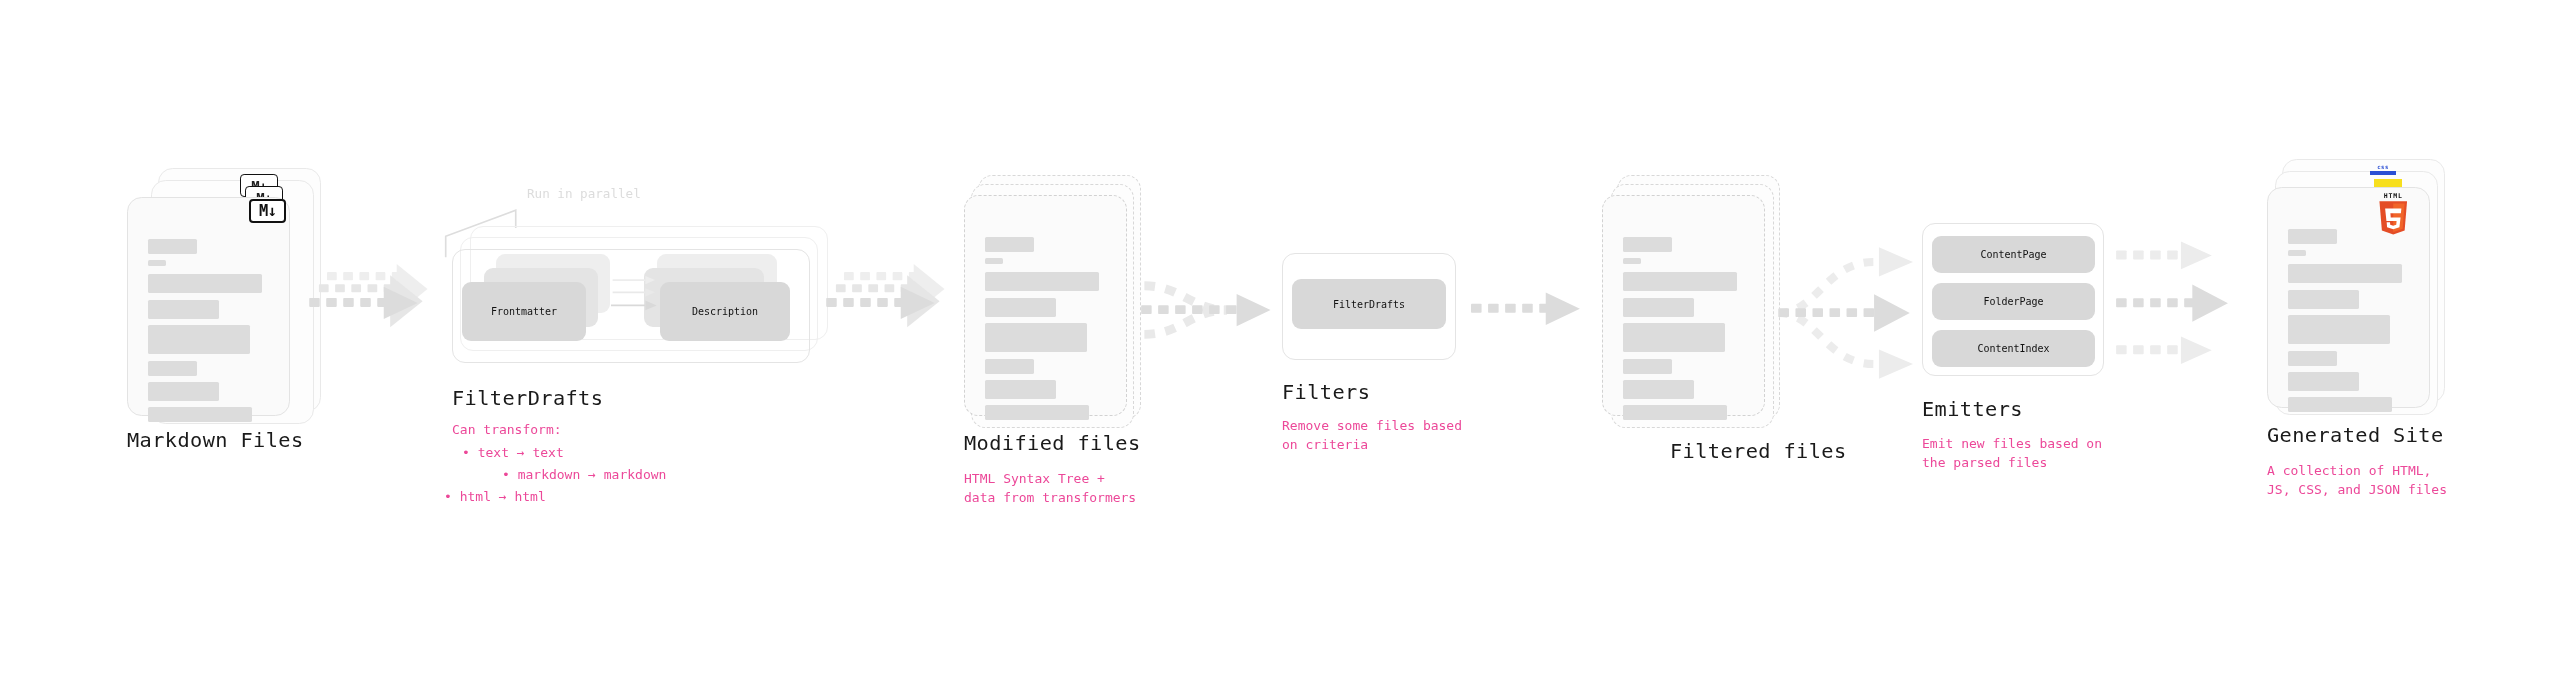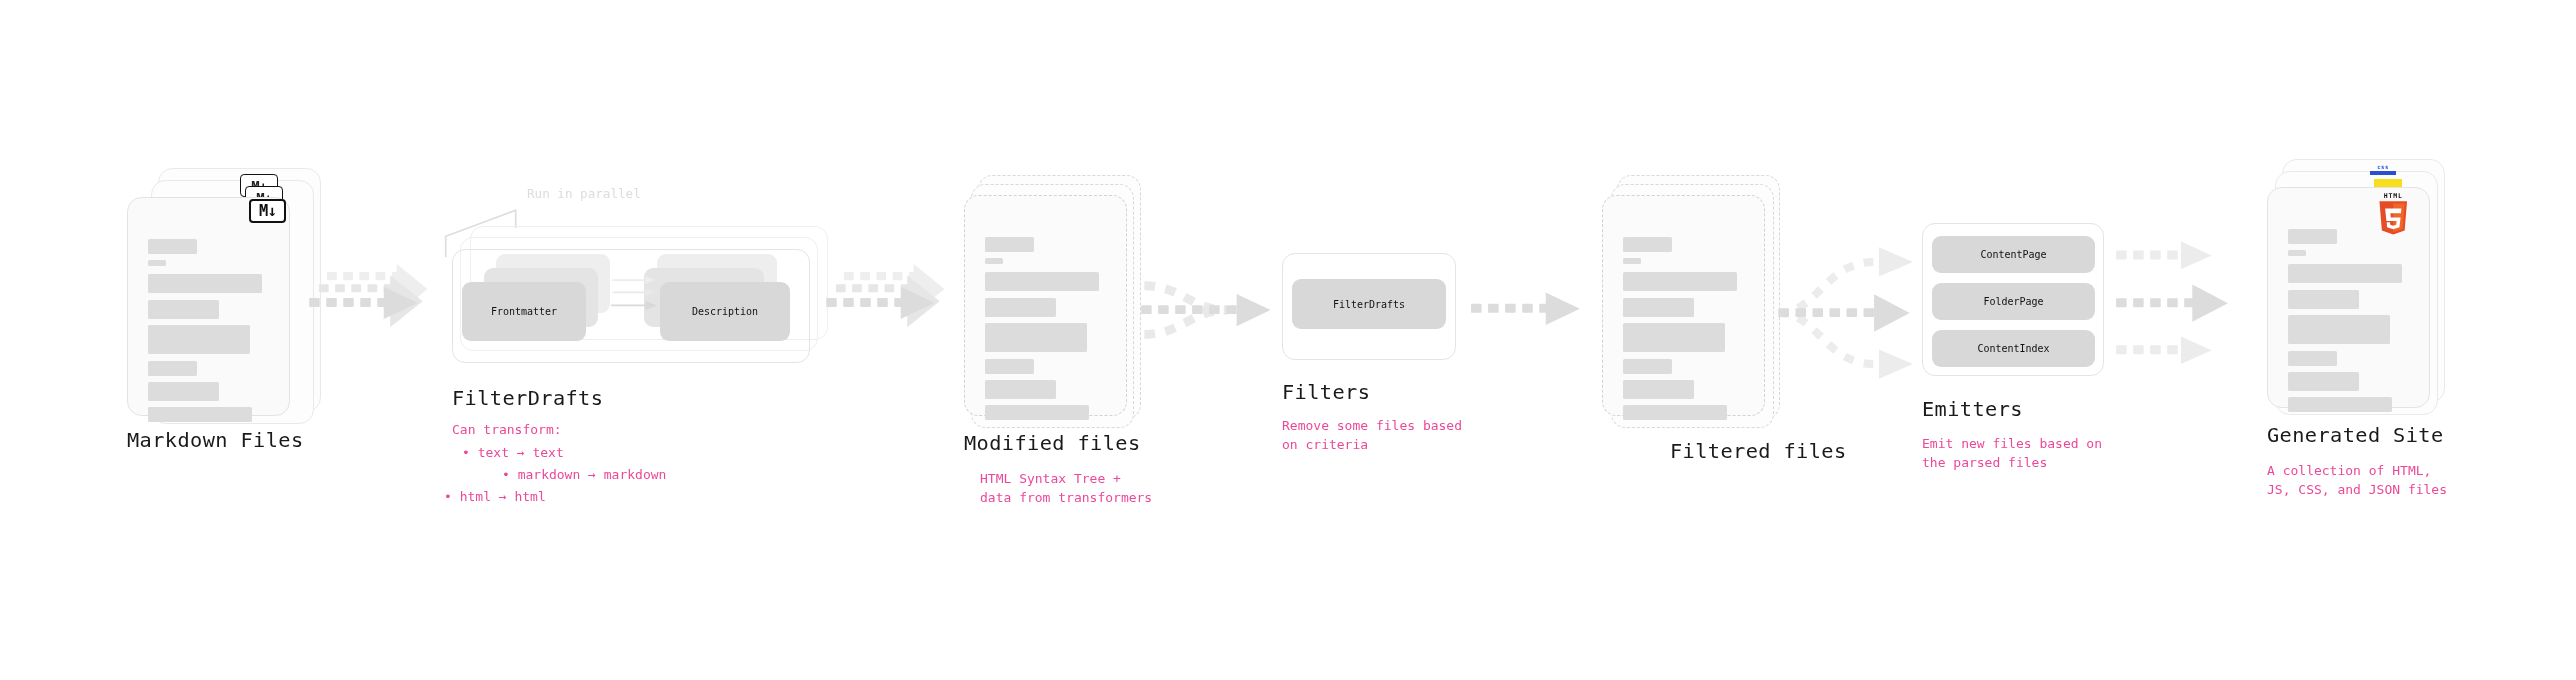--- a/index.html
+++ b/index.html
@@ -242,21 +242,21 @@
       <div class="skel" style="left:20.3px;top:62px;width:18px;height:5.7px;"></div>
       <div class="skel" style="left:20.3px;top:76px;width:114px;height:18.7px;"></div>
       <div class="skel" style="left:20.3px;top:102px;width:71px;height:18.7px;"></div>
       <div class="skel" style="left:20.3px;top:127px;width:102px;height:29px;"></div>
       <div class="skel" style="left:20.3px;top:163px;width:49px;height:14.6px;"></div>
       <div class="skel" style="left:20.3px;top:184px;width:71px;height:18.7px;"></div>
       <div class="skel" style="left:20.3px;top:209px;width:104px;height:14.6px;"></div>
     </div>
 
     <div class="title" style="left:964px;top:431px;">Modified files</div>
-    <div class="sub" style="left:964px;top:470px;margin-left:16px;">HTML Syntax Tree +
+    <div class="sub" style="left:964px;top:470px;">HTML Syntax Tree +
 data from transformers</div>
   </div>
 
   <svg style="position:absolute;left:1141px;top:268px;" width="154" height="89" viewBox="0 0 190 110">
     <g stroke="#e9e9e9" stroke-width="11" fill="none" stroke-linecap="butt" stroke-dasharray="13 13">
       <path d="M4,22 C50,22 62,52 106,52"></path>
       <path d="M4,82 C50,82 62,52 106,52"></path>
     </g>
     <g fill="#dcdcdc">
       <rect x="0" y="46" width="13" height="11" rx="1"></rect>

